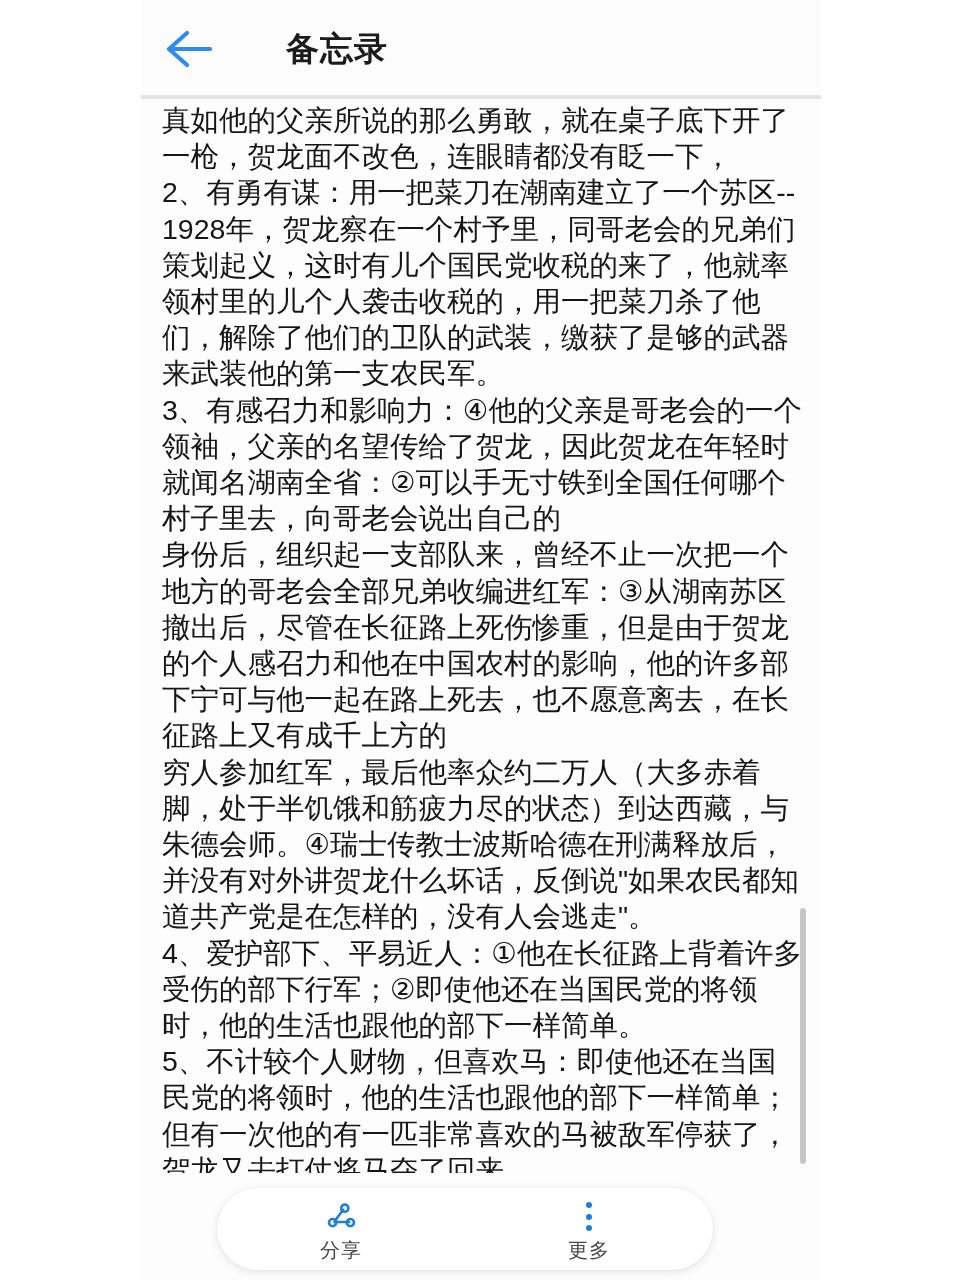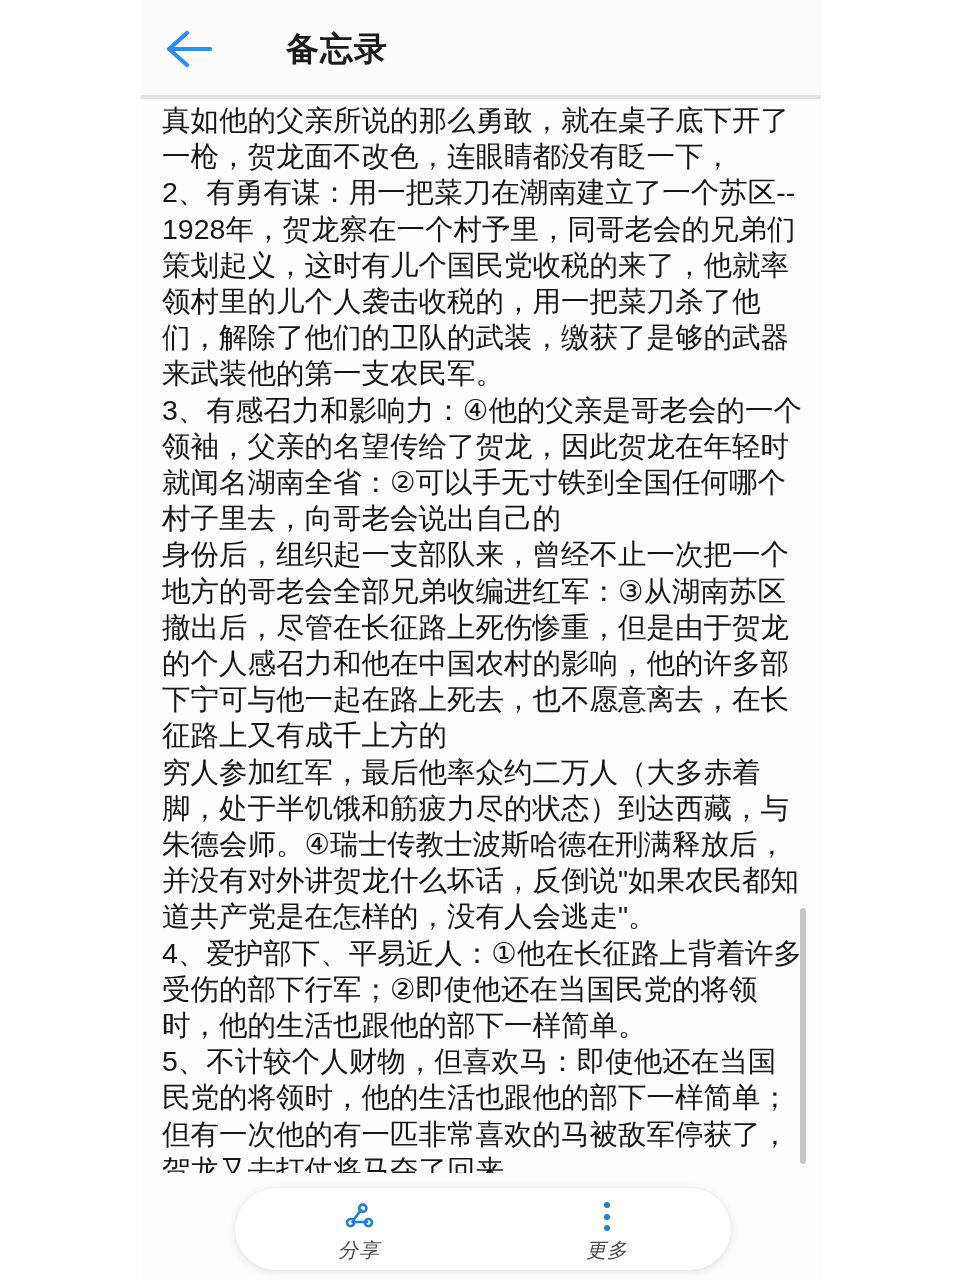--- a/index.html
+++ b/index.html
@@ -104,30 +104,29 @@
     top: 908px;
     width: 6px;
     height: 256px;
     background: #c6c6c6;
     border-radius: 3px;
   }
 
   
   #bottom-bar {
     position: absolute;
-    left: 94px;
+    left: 76px;
     top: 1188px;
     width: 496px;
     height: 82px;
     background: #ffffff;
     border-radius: 41px;
     box-shadow: 0 2px 10px rgba(0,0,0,0.10), 0 0 2px rgba(0,0,0,0.06);
     display: flex;
     align-items: center;
-    font-style: italic;
   }
   .bar-item {
     flex: 1 1 0;
     height: 82px;
     display: flex;
     flex-direction: column;
     align-items: center;
     justify-content: center;
     cursor: pointer;
   }

